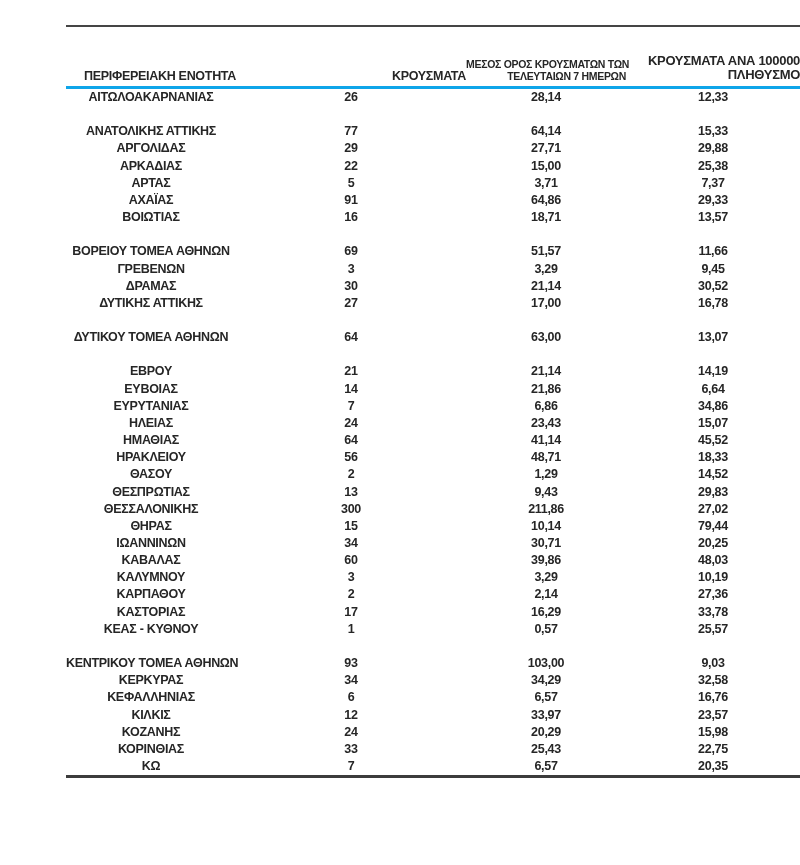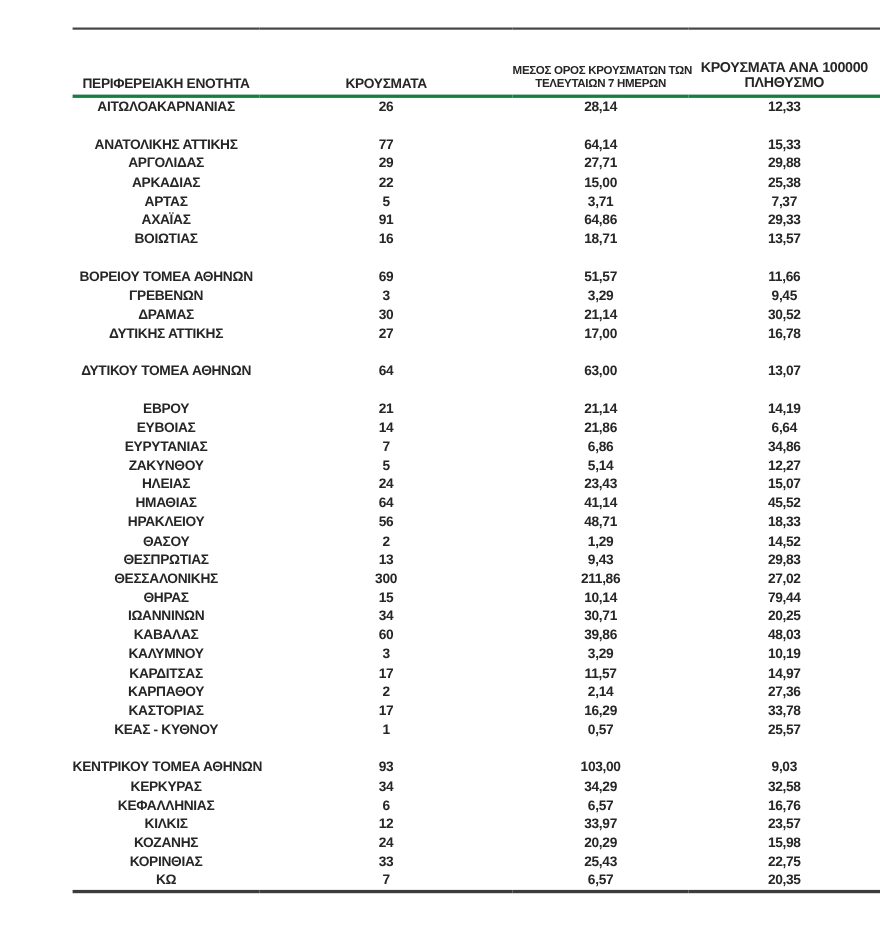--- a/index.html
+++ b/index.html
@@ -25,25 +25,25 @@
     border-top: 2px solid #454545;
     border-bottom: 3px solid #3c3c3c;
     color: #262626;
   }
   col.col1 { width: 170px; }
   col.col2 { width: 230px; }
   col.col3 { width: 160px; }
   col.col4 { width: 174px; }
   thead th {
     vertical-align: bottom;
-    text-align: center;
+    text-align: right;
     font-weight: bold;
     padding: 0 0 3px 0;
     height: 56px;
-    border-bottom: 3px solid #15803d;
+    border-bottom: 3px solid #0ea5e9;
     white-space: nowrap;
     letter-spacing: -0.3px;
   }
   th.th1, th.th2 { font-size: 12.5px; }
   th.th3 { font-size: 10.5px; line-height: 1.2; }
   th.th4 { font-size: 13px; line-height: 1.12; }
   tbody td {
     text-align: center;
     vertical-align: middle;
     font-size: 12.5px;
@@ -174,26 +174,20 @@
     <td>21,86</td>
     <td>6,64</td>
   </tr>
         <tr>
     <td>ΕΥΡΥΤΑΝΙΑΣ</td>
     <td>7</td>
     <td>6,86</td>
     <td>34,86</td>
   </tr>
         <tr>
-    <td>ΖΑΚΥΝΘΟΥ</td>
-    <td>5</td>
-    <td>5,14</td>
-    <td>12,27</td>
-  </tr>
-        <tr>
     <td>ΗΛΕΙΑΣ</td>
     <td>24</td>
     <td>23,43</td>
     <td>15,07</td>
   </tr>
         <tr>
     <td>ΗΜΑΘΙΑΣ</td>
     <td>64</td>
     <td>41,14</td>
     <td>45,52</td>
@@ -238,26 +232,20 @@
     <td>ΚΑΒΑΛΑΣ</td>
     <td>60</td>
     <td>39,86</td>
     <td>48,03</td>
   </tr>
         <tr>
     <td>ΚΑΛΥΜΝΟΥ</td>
     <td>3</td>
     <td>3,29</td>
     <td>10,19</td>
-  </tr>
-        <tr>
-    <td>ΚΑΡΔΙΤΣΑΣ</td>
-    <td>17</td>
-    <td>11,57</td>
-    <td>14,97</td>
   </tr>
         <tr>
     <td>ΚΑΡΠΑΘΟΥ</td>
     <td>2</td>
     <td>2,14</td>
     <td>27,36</td>
   </tr>
         <tr>
     <td>ΚΑΣΤΟΡΙΑΣ</td>
     <td>17</td>

